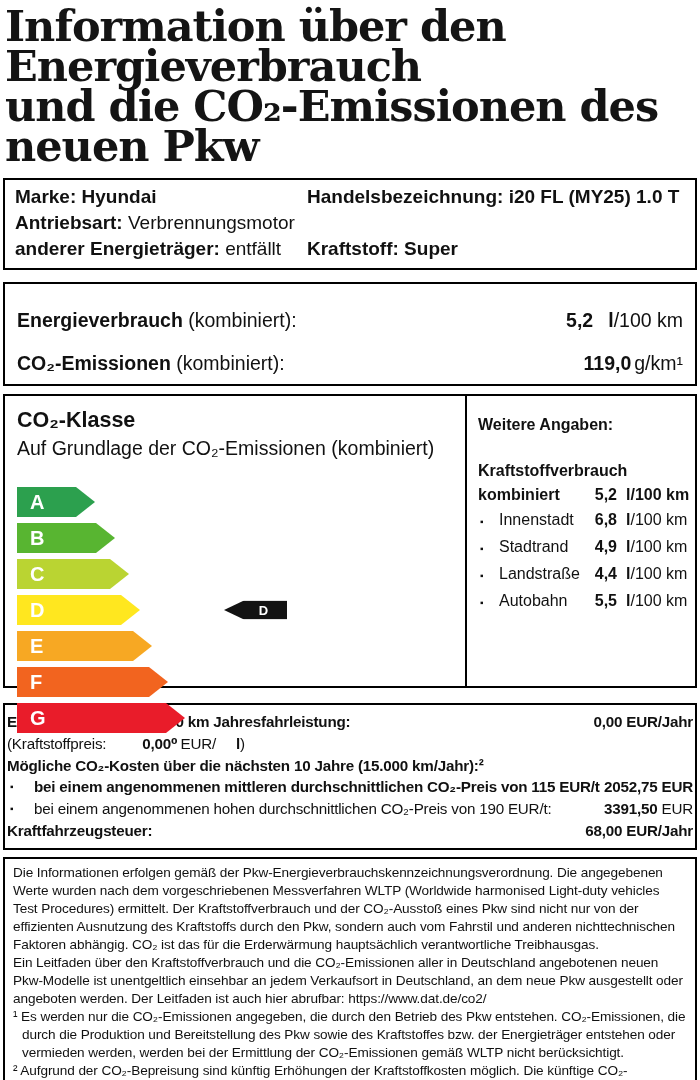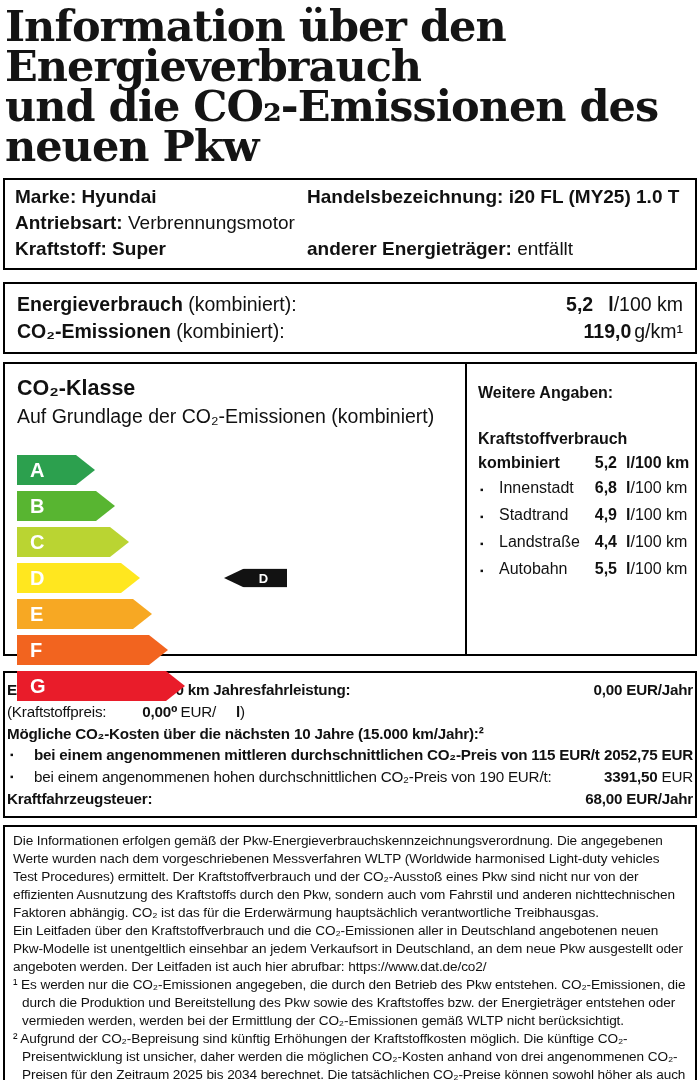--- a/index.html
+++ b/index.html
@@ -17,21 +17,21 @@
     color:#141414;padding:2px 2px 6px 2px;
   }
   
   .box{border:2.5px solid #000;box-sizing:border-box;background:#fff;}
   
   .vehicle-box{margin-top:6px;padding:4px 10px 6px 10px;font-size:19px;line-height:26px;overflow:hidden;}
   .v-row{display:grid;grid-template-columns:292px 1fr;white-space:nowrap;}
   .v-cell{overflow:hidden;}
   
   .cons-box{margin-top:12px;padding:7px 12px;font-size:19.5px;line-height:27px;}
-  .cons-row{display:flex;justify-content:space-between;align-items:flex-start;}
+  .cons-row{display:flex;justify-content:space-between;align-items:flex-start;margin-top:16px;}
   .cons-right{display:flex;align-items:baseline;}
   
   .class-box{margin-top:8px;display:flex;height:294px;}
   .class-left{flex:1 1 auto;padding:10px 12px;box-sizing:border-box;}
   .class-title{font-size:21.5px;line-height:28px;font-weight:bold;}
   .class-sub{font-size:19.5px;line-height:28px;}
   .class-rows{margin-top:25px;}
   .class-row{height:30px;margin-bottom:6px;position:relative;}
   .class-arrow{
     height:30px;display:flex;align-items:center;box-sizing:border-box;
@@ -89,26 +89,26 @@
       </div>
     </div>
     <div class="v-row">
       <div class="v-cell" style="grid-column:1 / span 2;">
         <span class="b">Antriebsart:</span>
         <span>Verbrennungsmotor</span>
       </div>
     </div>
     <div class="v-row">
       <div class="v-cell">
+        <span class="b">anderer Energieträger:</span>
+        <span>entfällt</span>
+      </div>
+      <div class="v-cell">
         <span class="b">Kraftstoff:</span>
         <span class="b">Super</span>
-      </div>
-      <div class="v-cell">
-        <span class="b">anderer Energieträger:</span>
-        <span>entfällt</span>
       </div>
     </div>
   </div>
 
   <div class="box cons-box">
     <div class="cons-row">
       <div>
         <span class="b">Energieverbrauch</span><span> (kombiniert):</span>
       </div>
       <div class="cons-right">

